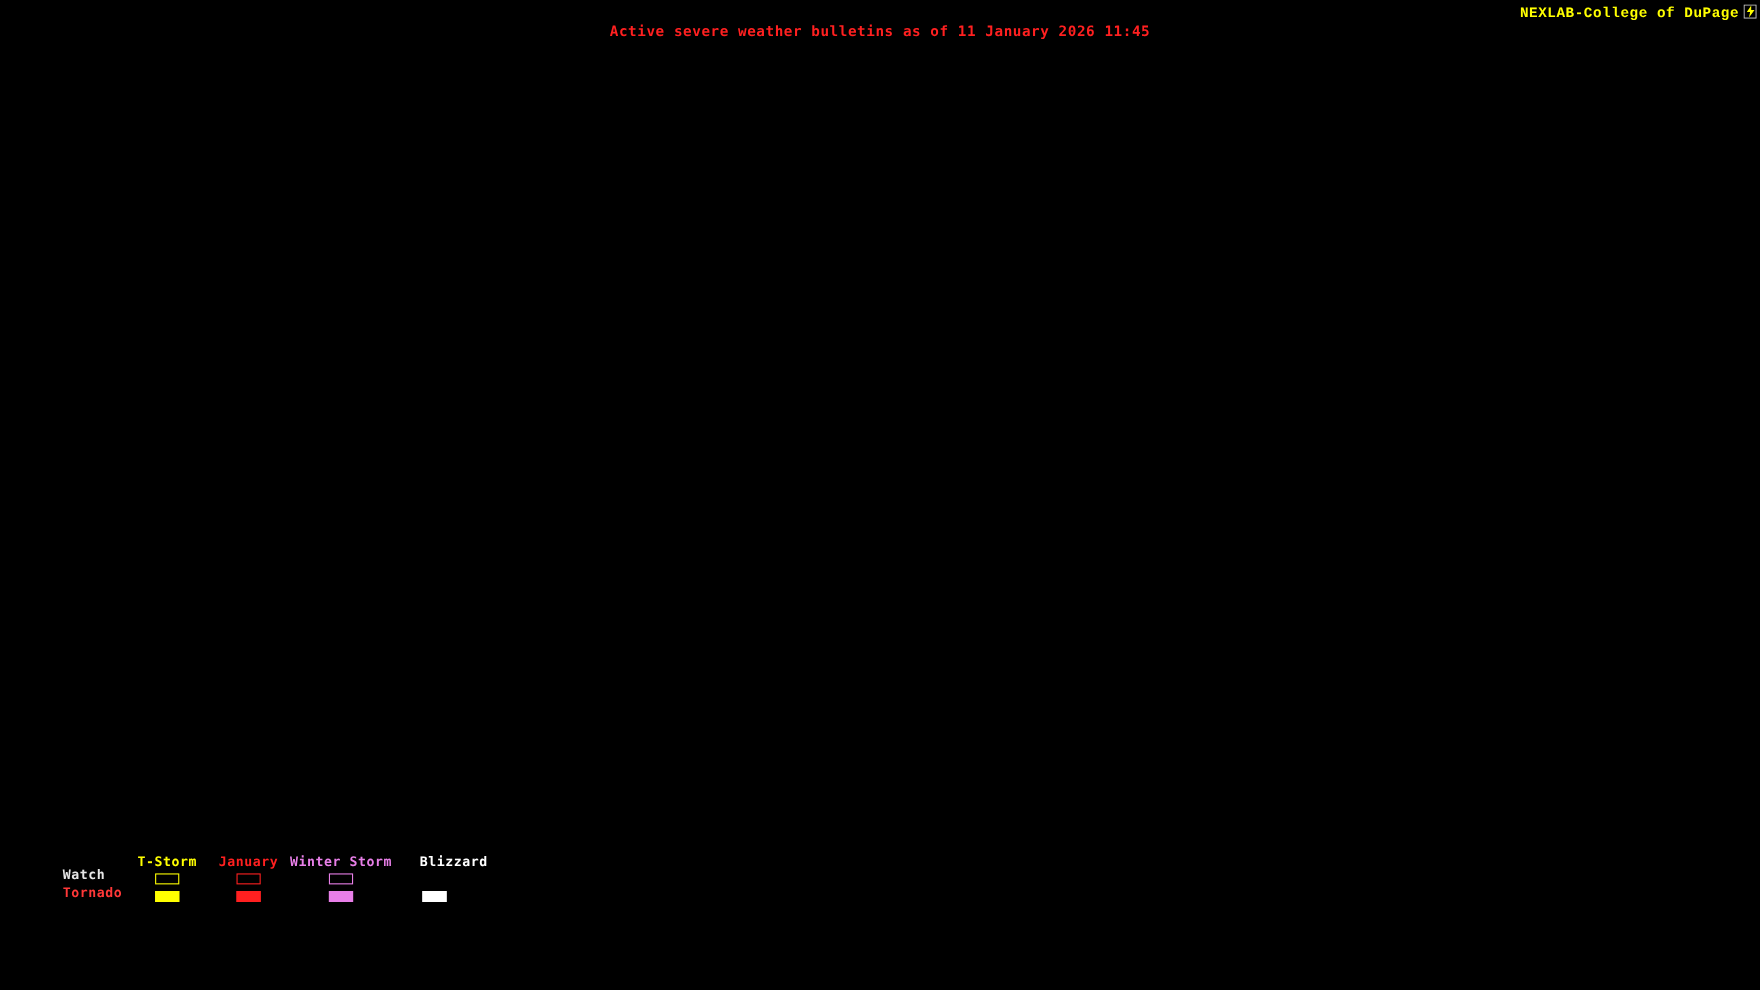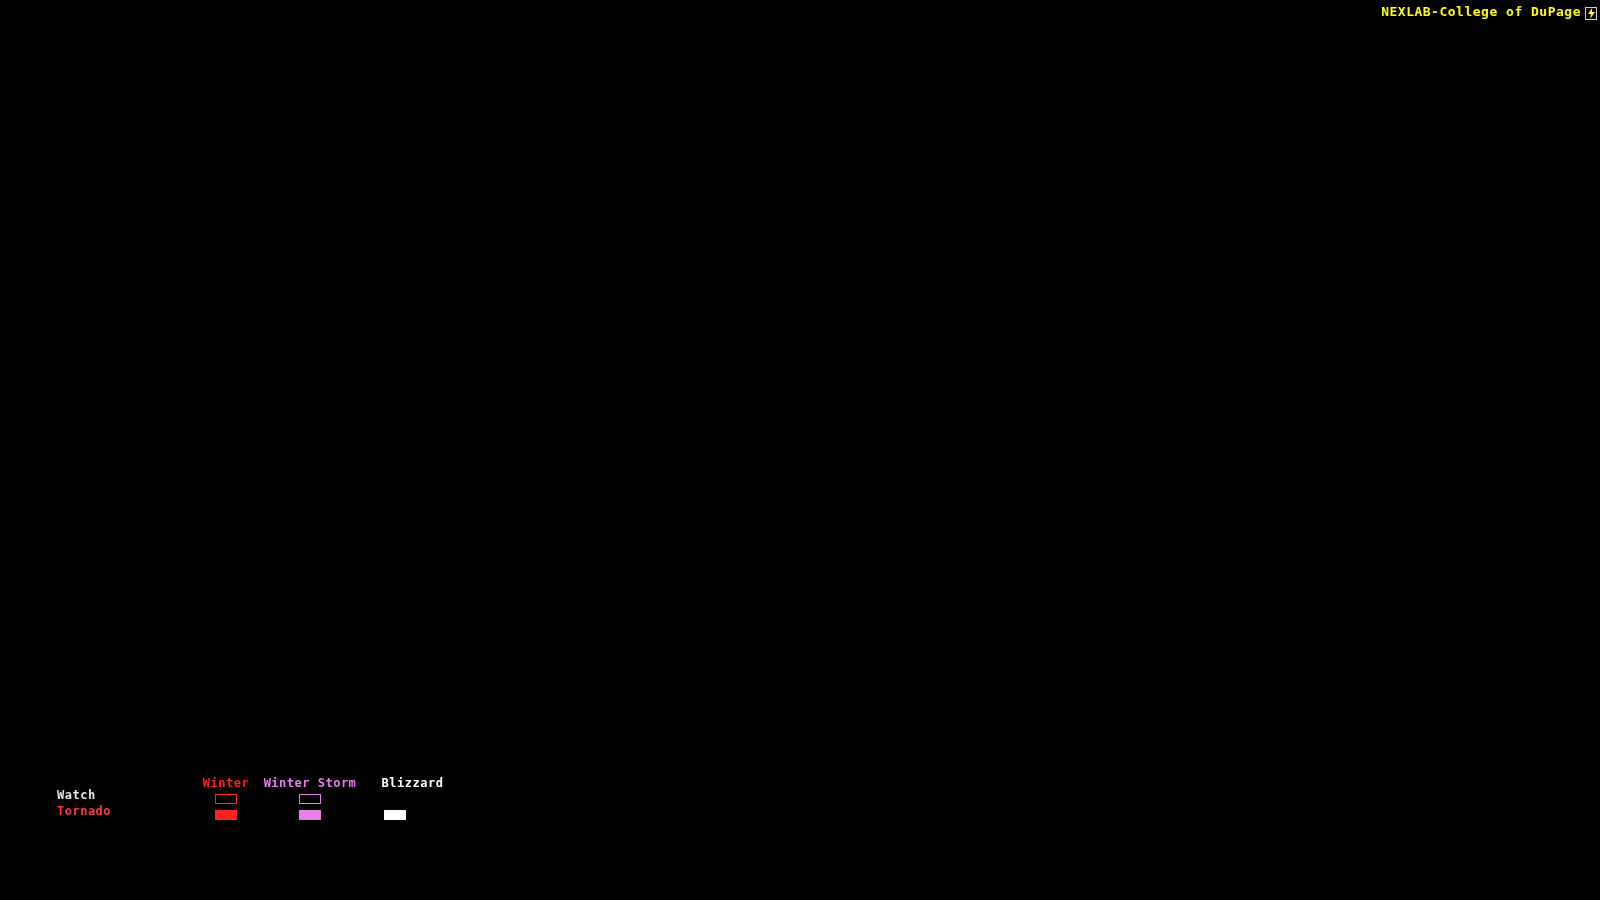--- a/index.html
+++ b/index.html
@@ -26,22 +26,23 @@
     text-align: center;
     font-size: 13px;
     letter-spacing: 0.5px;
     font-weight: bold;
   }
   .brand-wrap {
     position: absolute;
     top: 4px;
     right: 3px;
     display: flex;
-    align-items: center;
+    align-items: flex-start;
     gap: 4px;
+    font-family: Liberation Mono, monospace;
   }
   .brand {
     font-size: 13px;
     letter-spacing: 0.5px;
     font-weight: bold;
   }
   .logo {
     width: 12px;
     height: 13px;
     display: inline-block;
@@ -93,38 +94,44 @@
   .swatch.hatch   {
     border: 1px solid var(--c);
     background: repeating-linear-gradient(45deg, var(--c) 0 1px, transparent 1px 3px);
   }
 </style>
 </head>
 <body>
 
 <div class="stage">
 
+  <div class="title" style="color: rgb(255, 32, 32);">Active severe weather bulletins as of 11 January 2026 11:45</div>
 
   <div class="brand-wrap">
     <span class="brand" style="color: rgb(255, 255, 0);">NEXLAB-College of DuPage</span>
     <span class="logo">
       <svg viewBox="0 0 12 13" width="12" height="13">
         <rect x="0.5" y="0.5" width="11" height="12" fill="none" stroke="#cccccc" stroke-width="1"></rect>
         <path d="M7 1 L3 7 L6 7 L5 12 L10 5 L7 5 Z" fill="#ffff00"></path>
       </svg>
     </span>
   </div>
 
   <div class="legend">
     <span class="row-label watch" style="color: #e5e5e5;">Watch</span>
     <span class="row-label warning" style="color: rgb(255, 56, 56);">Tornado</span>
 
+    <div class="cat c0">
+      <span class="cat-label" style="color: rgb(255, 255, 0);">T-Storm</span>
+      <div class="swatch watch-swatch outline" style="--c: #ffff00;"></div>
+      <div class="swatch warning-swatch fill" style="--c: #ffff00;"></div>
+    </div>
 
     <div class="cat c1">
-      <span class="cat-label" style="color: rgb(255, 32, 32);">Winter</span>
+      <span class="cat-label" style="color: rgb(255, 32, 32);">January</span>
       <div class="swatch watch-swatch outline" style="--c: #ff2020;"></div>
       <div class="swatch warning-swatch fill" style="--c: #ff2020;"></div>
     </div>
 
     <div class="cat c2">
       <span class="cat-label" style="color: rgb(232, 127, 232);">Winter Storm</span>
       <div class="swatch watch-swatch outline" style="--c: #e87fe8;"></div>
       <div class="swatch warning-swatch fill" style="--c: #e87fe8;"></div>
     </div>
 

